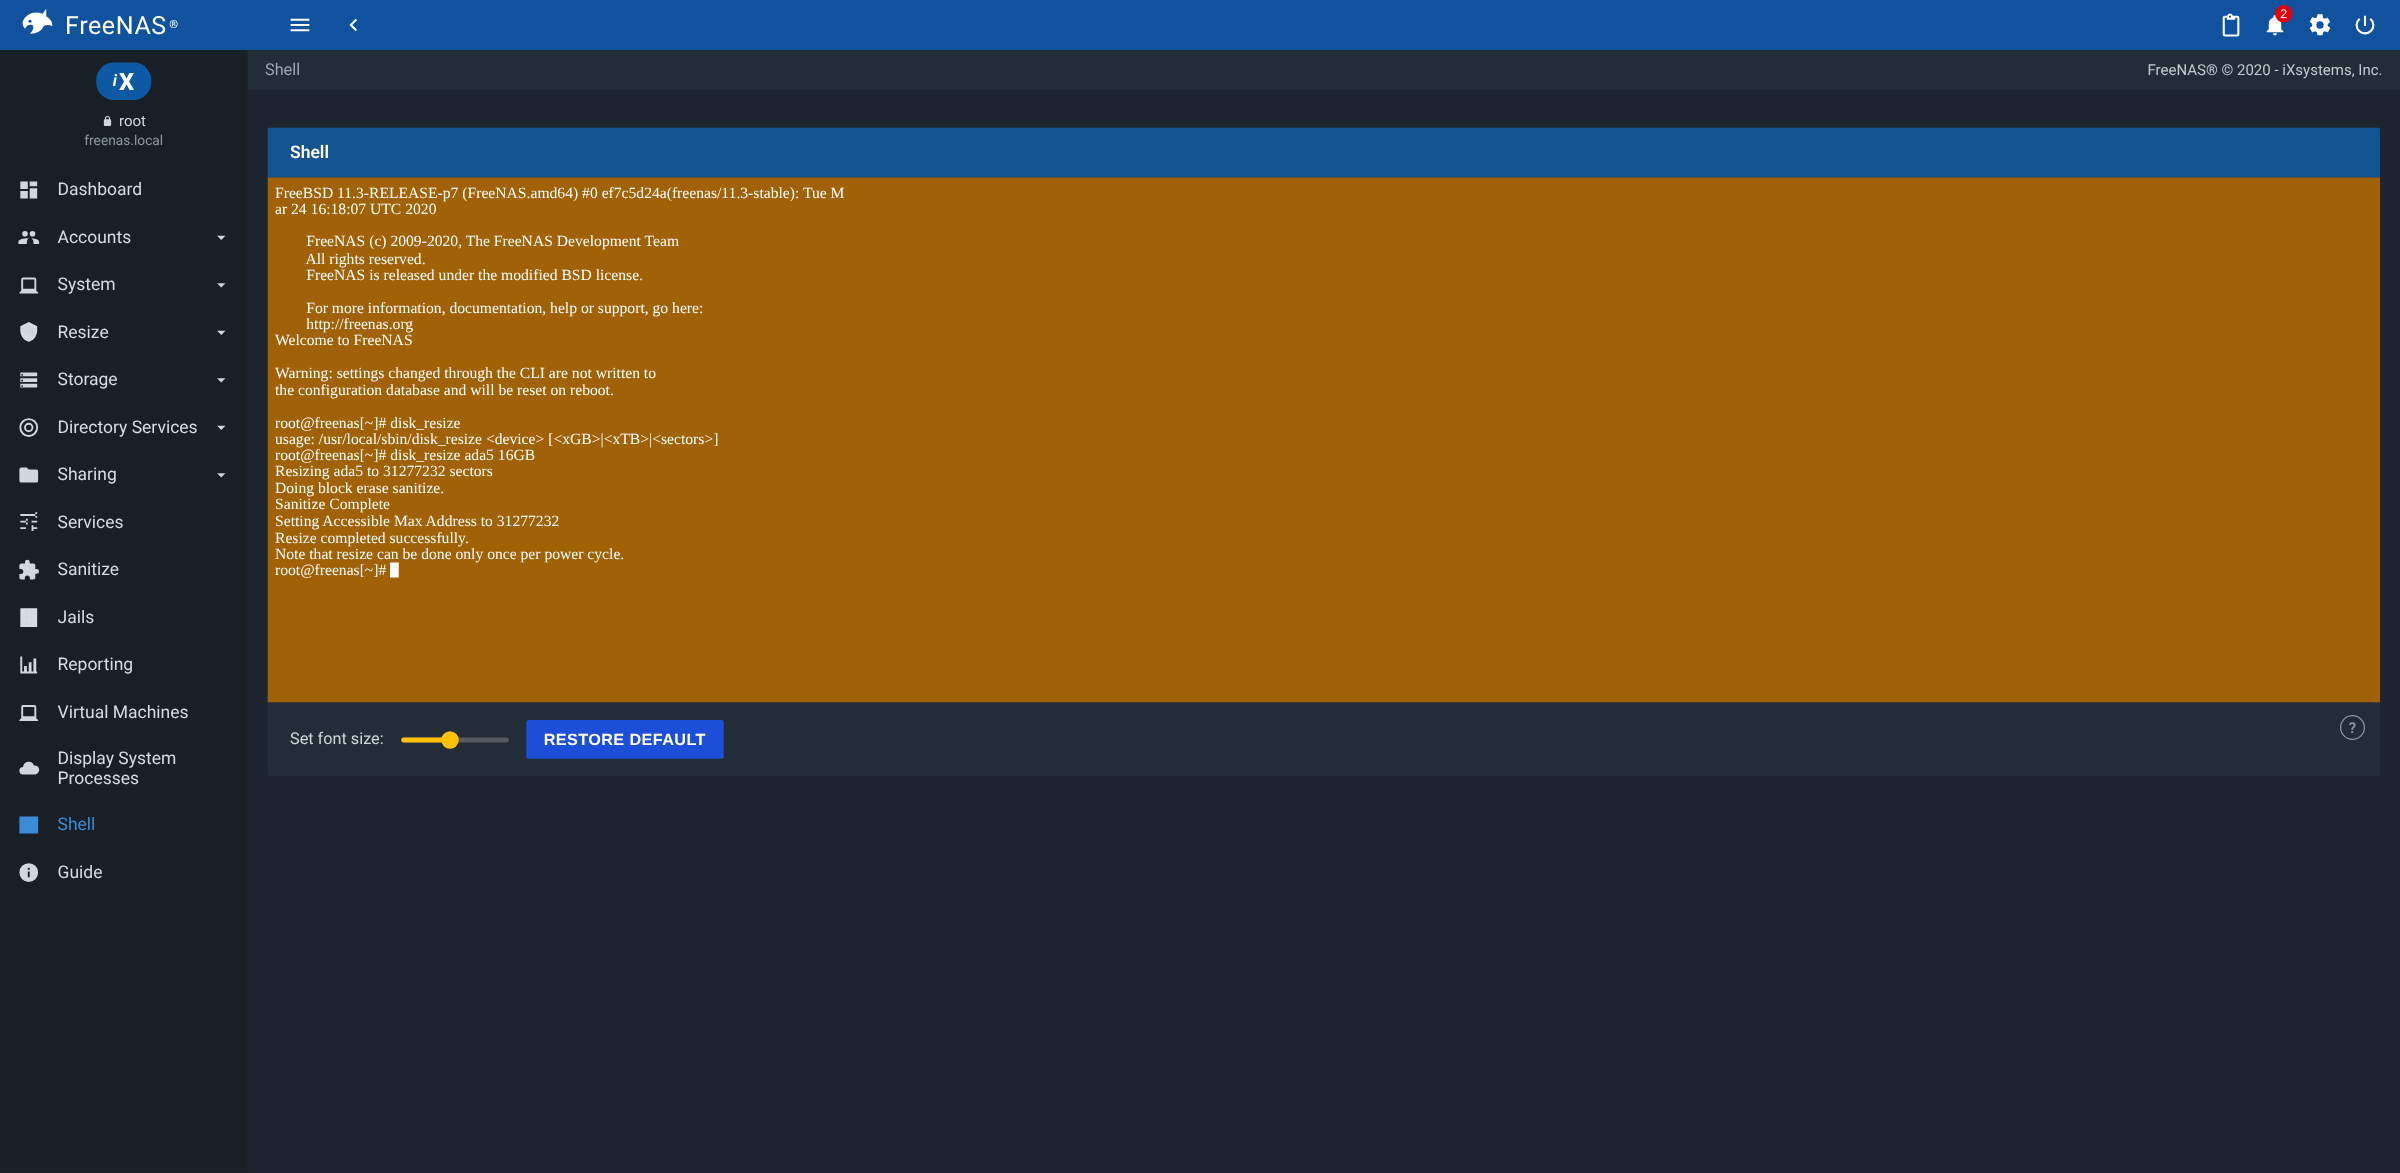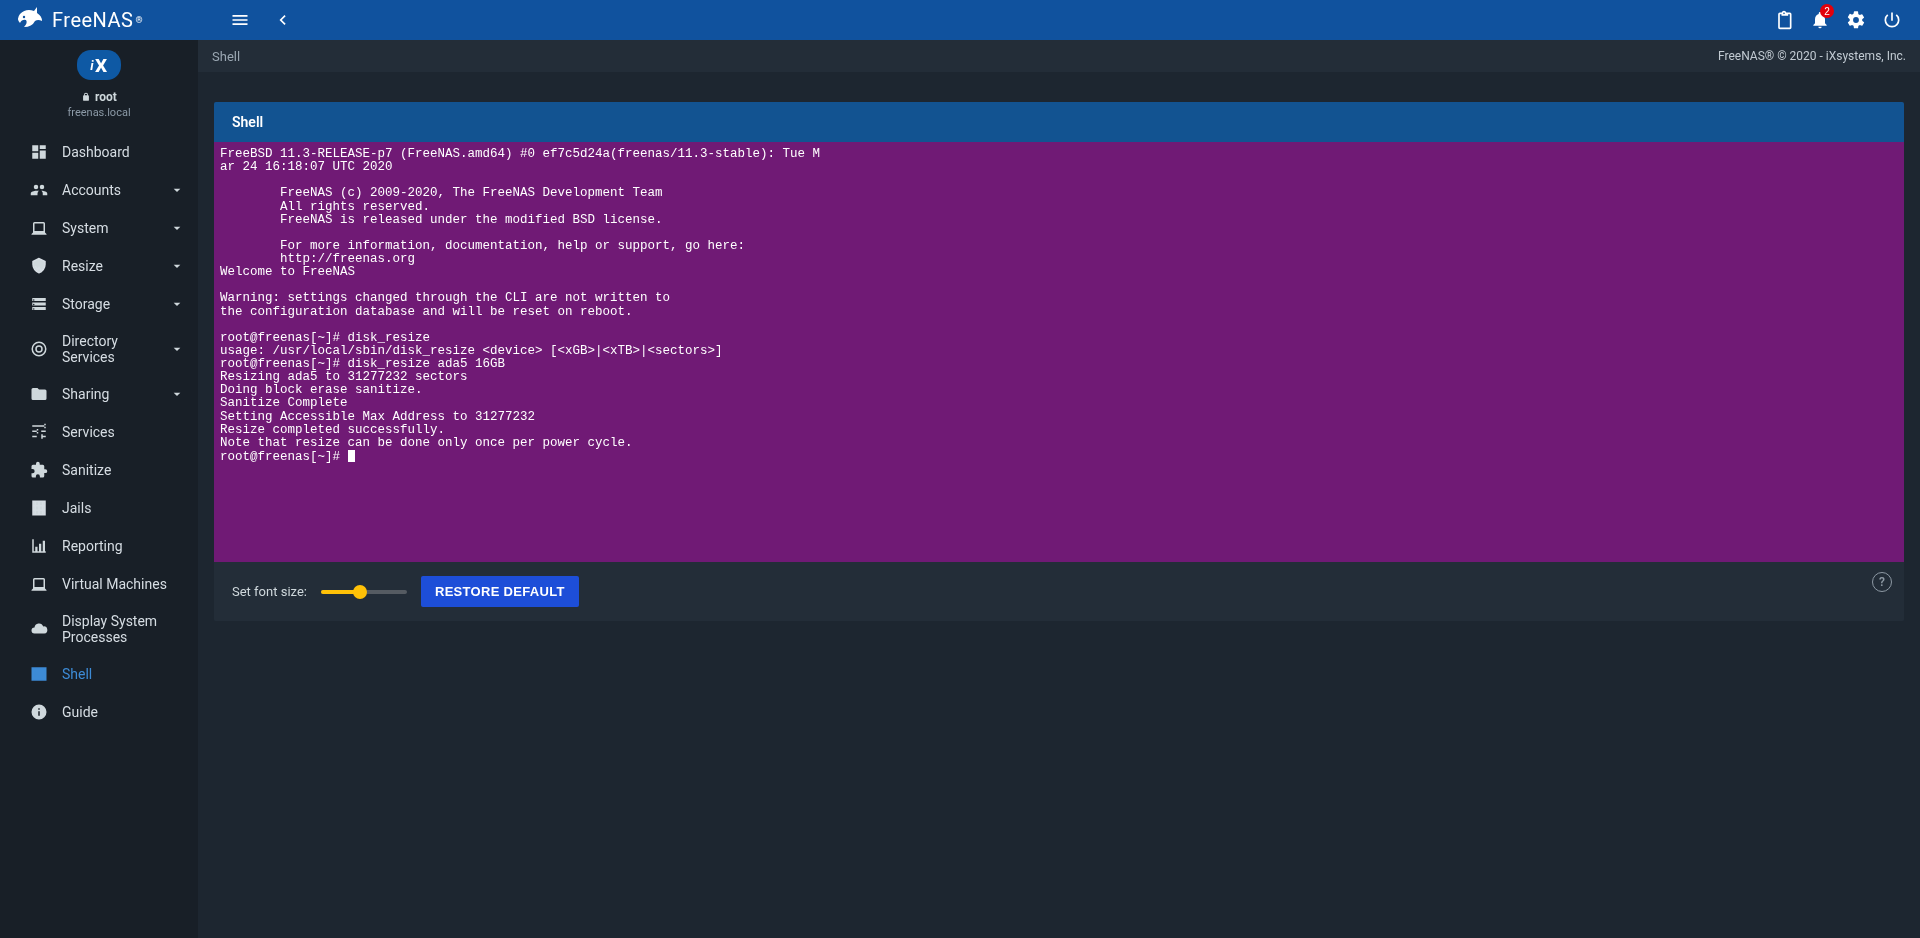--- a/index.html
+++ b/index.html
@@ -63,27 +63,27 @@
   display: flex; flex-direction: column; align-items: center;
   padding: 10px 0 8px;
 }
 .ix-logo {
   width: 44px; height: 30px; background: #0e59a4; border-radius: 14px;
   display: flex; align-items: center; justify-content: center;
   color: #fff; font-weight: 700; letter-spacing: .5px; margin-bottom: 10px;
 }
 .ix-logo .i { font-size: 13px; font-style: italic; margin-right: 1px; }
 .ix-logo .x { font-size: 19px; font-weight: 800; }
-.user-line { font-size: 12px; color: #cfd8dc; display: flex; align-items: center; gap: 4px; font-weight: bold; }
+.user-line { font-size: 12px; color: #cfd8dc; display: flex; align-items: center; gap: 4px; }
 .host-line { font-size: 11px; color: #8b99a6; margin-top: 2px; text-align: right; }
 
 .nav { list-style: none; padding: 6px 0 14px; }
 .nav-item {
   display: flex; align-items: center;
-  padding: 10px 12px 10px 28px;
+  padding: 10px 12px 10px 12px;
   cursor: pointer;
   color: #d6dde3;
   font-size: 14px;
 }
 .nav-item.active { color: #3d8bd6; }
 .nav-item .nav-icon {
   width: 22px; display: flex; align-items: center; justify-content: center;
   margin-right: 12px;
 }
 .nav-item .nav-icon svg { fill: #cfd8dc; }
@@ -101,21 +101,21 @@
 .crumb-bar .crumb-left { flex: 1; }
 .crumb-bar .crumb-right { font-size: 12px; color: #c2cbd3; }
 
 .content-pad { padding: 30px 16px 16px 16px; flex: 1; overflow: auto; }
 .card { background: #232d38; border-radius: 2px; overflow: hidden; }
 .card-header {
   background: #125391; color: #fff; font-weight: 600; font-size: 14px;
   padding: 12px 18px;
 }
 .terminal {
-  background: #701a75; color: #fff; font-family: Liberation Mono, monospace;
+  background: #a16207; color: #fff; font-family: Liberation Serif, serif;
   font-size: 12.5px; line-height: 1.05; padding: 6px 6px 6px 6px;
   white-space: pre; min-height: 420px;
 }
 .terminal .cursor { display:inline-block; width:7px; height:12px; background:#fff; vertical-align:-2px; }
 
 .card-footer {
   background: #232d38; padding: 14px 18px; display: flex; align-items: center; gap: 14px;
   color: #cfd8dc; font-size: 13px; position: relative;
 }
 .slider {

